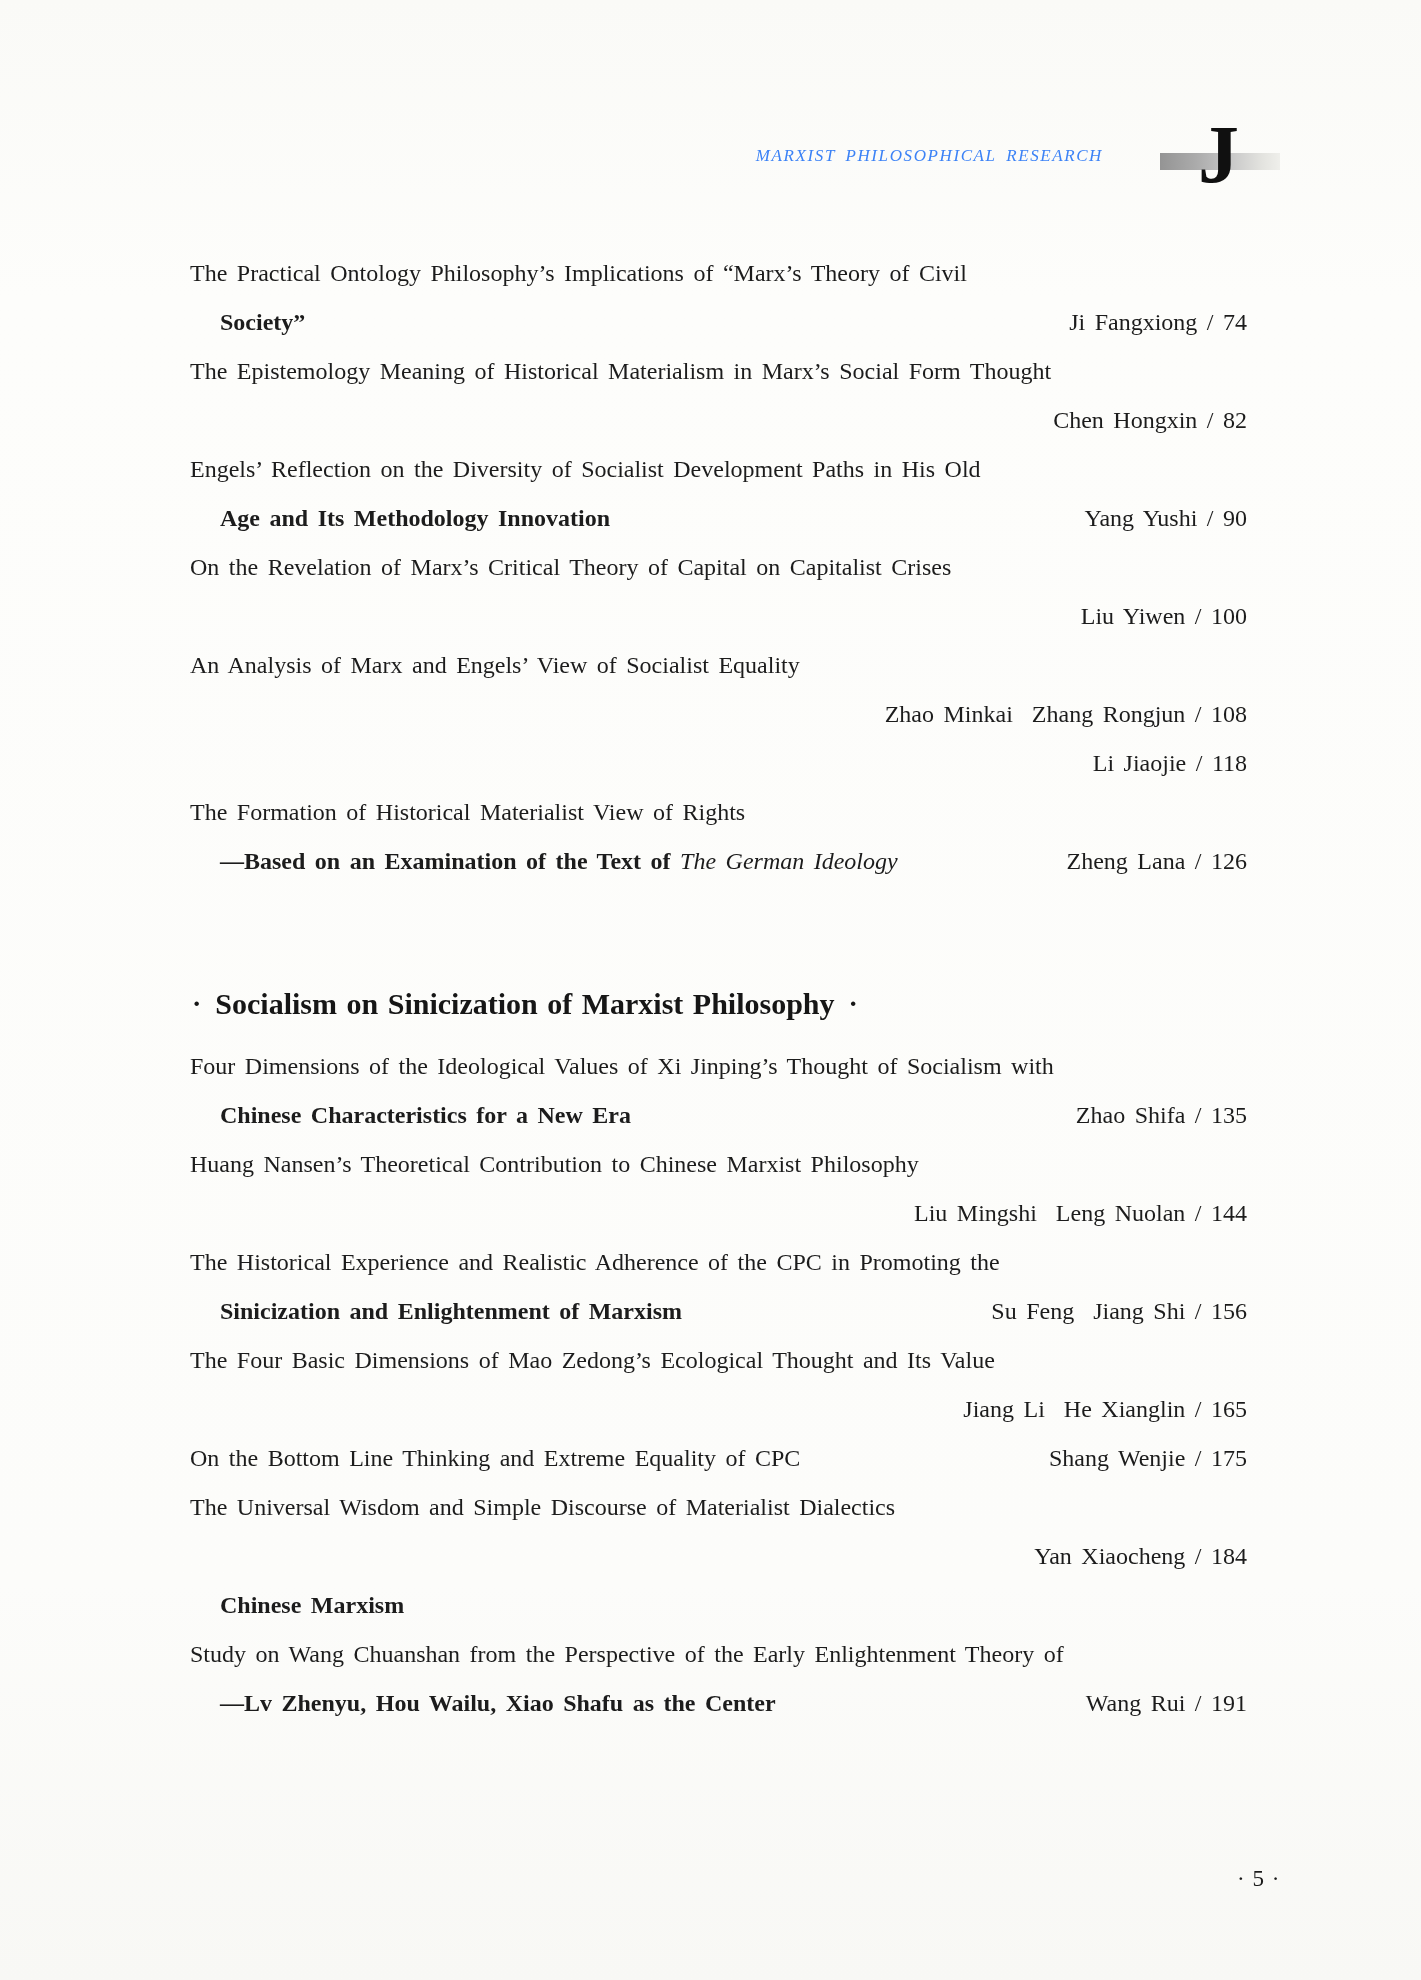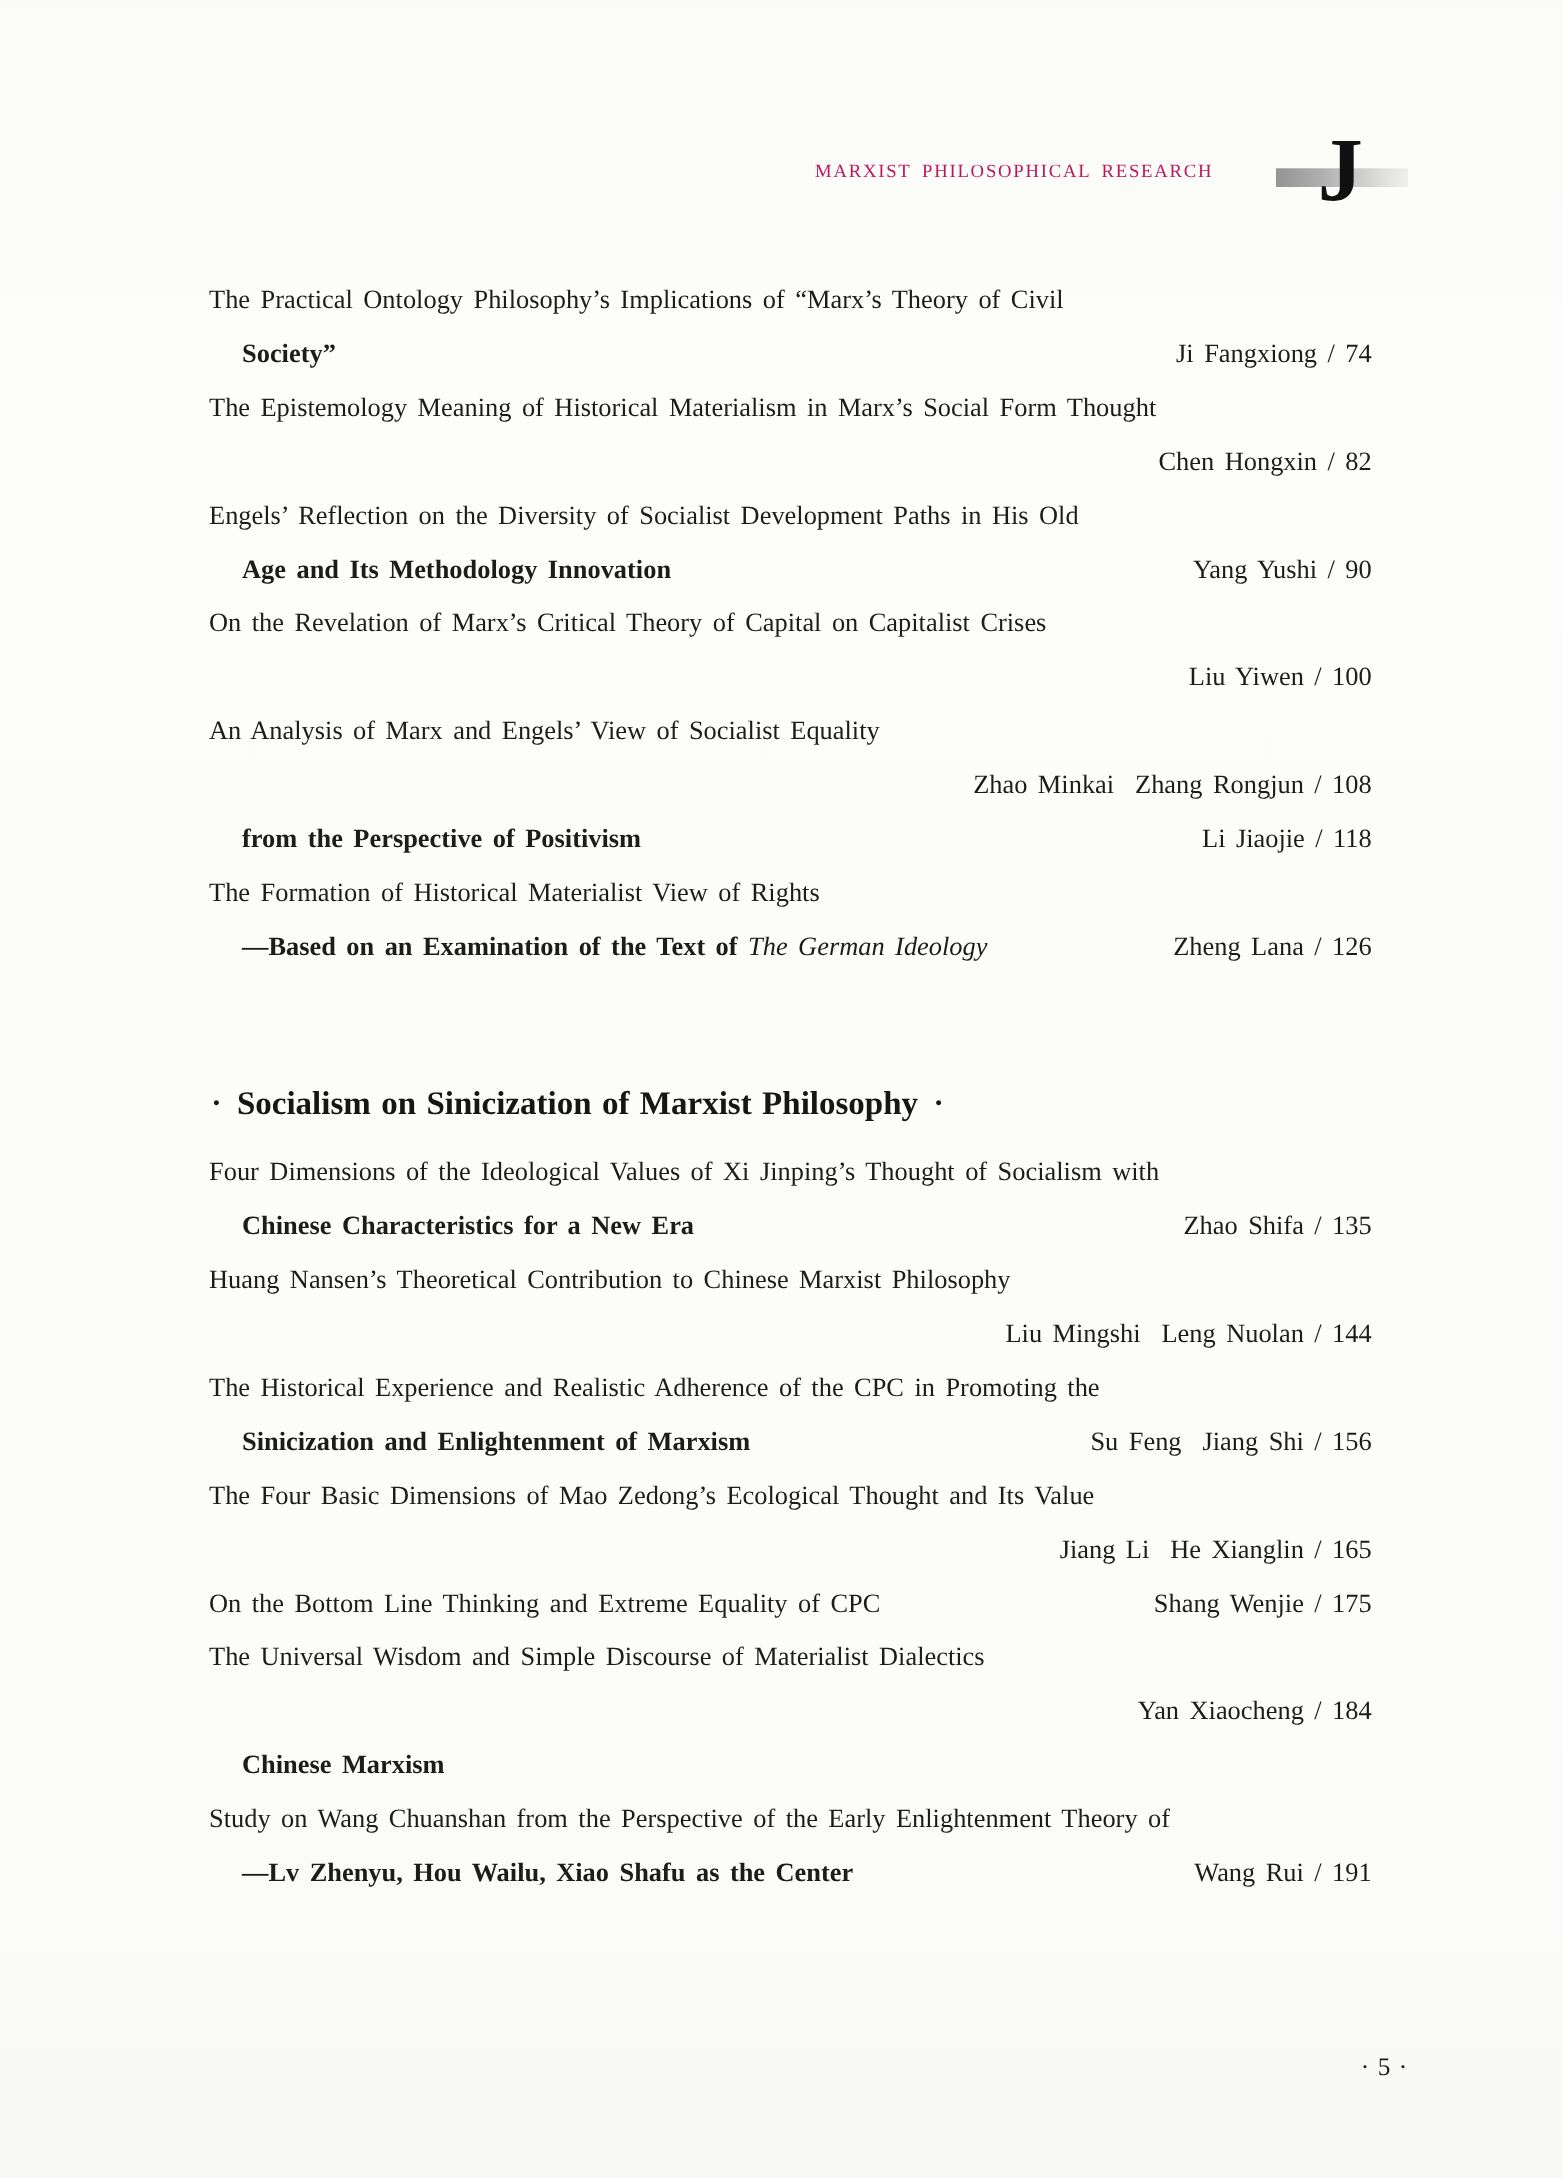--- a/index.html
+++ b/index.html
@@ -14,21 +14,22 @@
   }
 
   
   .journal-title {
     position: absolute;
     top: 146px;
     right: 318px;
     font-size: 17px;
     letter-spacing: 1.6px;
     word-spacing: 4px;
-    color: #be185d;
+    color: #3b82f6;
+    font-style: italic;
   }
   .logo {
     position: absolute;
     top: 126px;
     right: 140px;
     width: 121px;
     height: 80px;
   }
   .logo-band {
     position: absolute;
@@ -158,21 +159,20 @@
       <div class="line">
         <span class="lt">An Analysis of Marx and Engels’ View of Socialist Equality</span>
       </div>
       <div class="line">
         <span class="author">Zhao Minkai  Zhang Rongjun / 108</span>
       </div>
     </div>
 
     <div>
       <div class="line">
-        <span class="lt indent">from the Perspective of Positivism</span>
         <span class="author">Li Jiaojie / 118</span>
       </div>
     </div>
 
     <div>
       <div class="line">
         <span class="lt">The Formation of Historical Materialist View of Rights</span>
       </div>
       <div class="line">
         <span class="lt indent">—Based on an Examination of the Text of </span>

